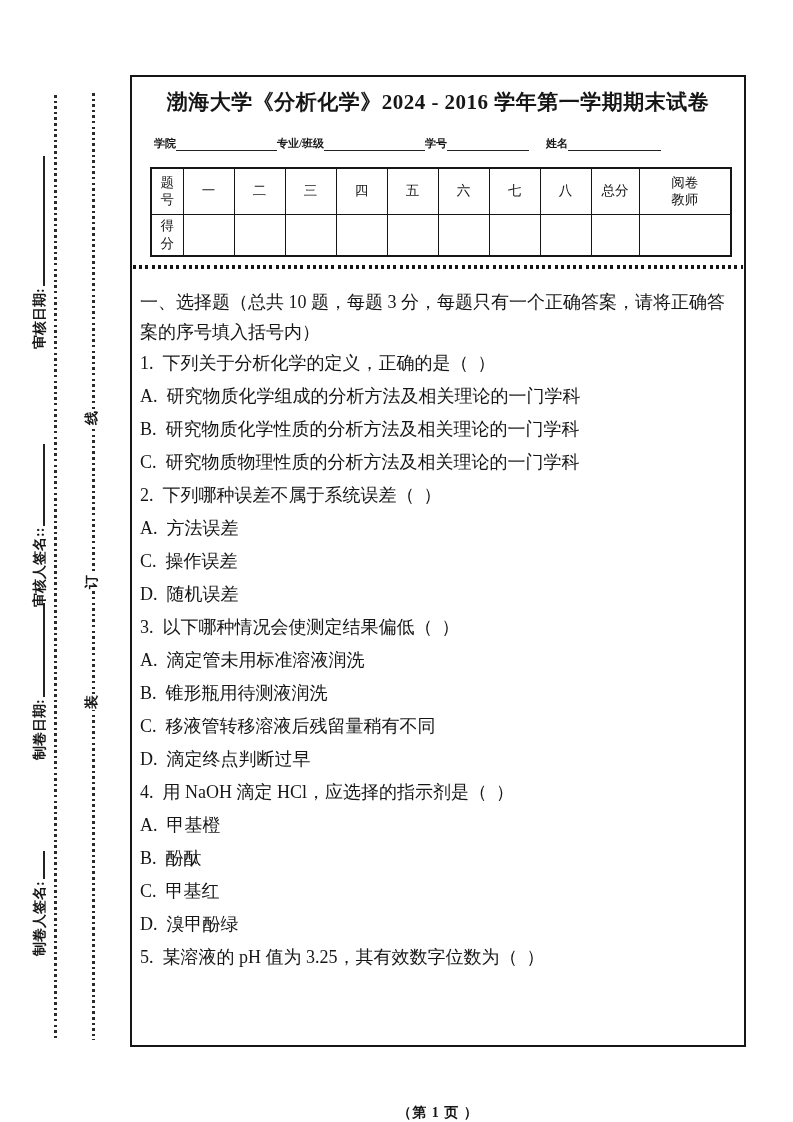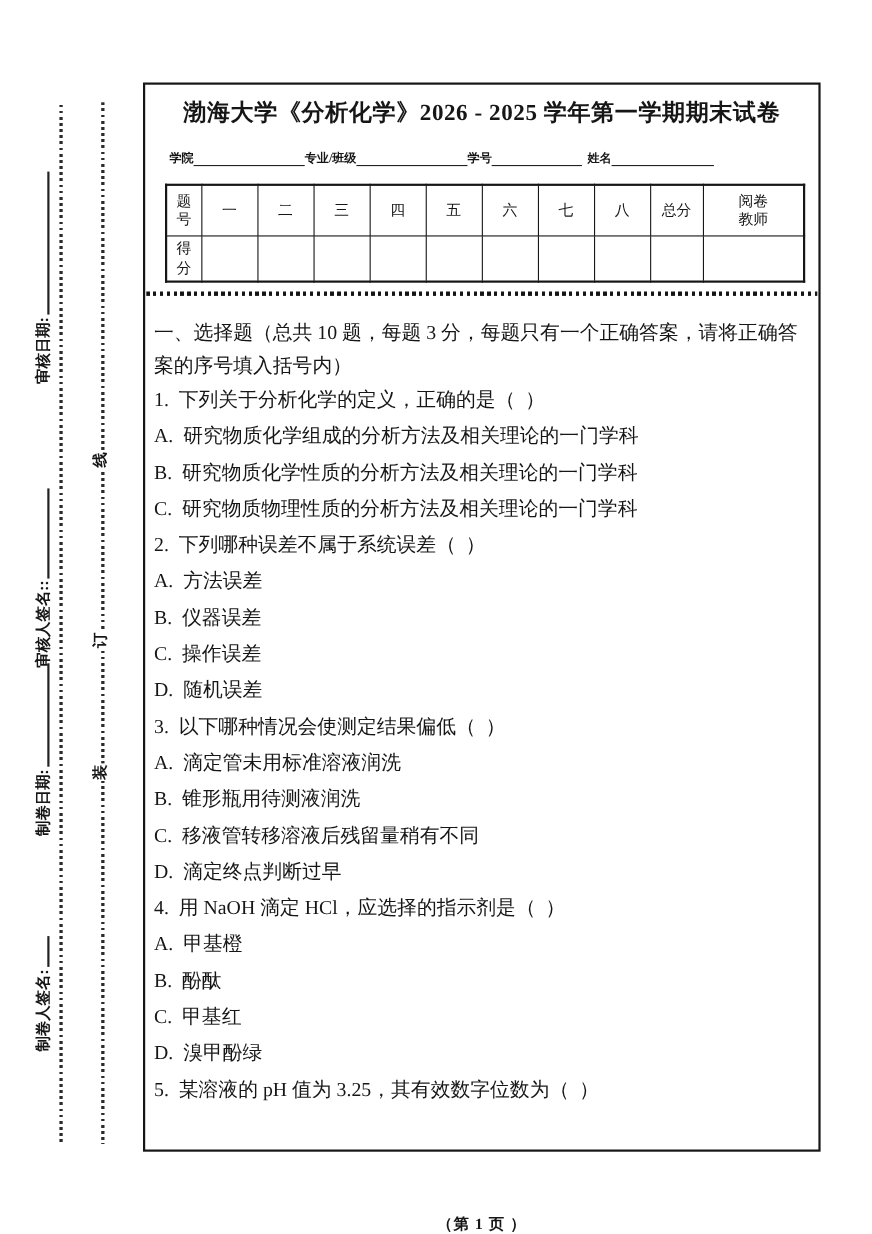--- a/index.html
+++ b/index.html
@@ -126,30 +126,30 @@
   <div class="m-group" style="left:30px; top:956px; width:118px;"><span>制卷人签名:</span><span class="m-blank" style="width:28px;"></span></div>
 
   <div class="dot-v" style="left:54px; top:95px; height:945px;"></div>
   <div class="dot-v" style="left:92px; top:93px; height:947px;"></div>
   <span class="bind-char" style="left:84px; top:407px;">线</span>
   <span class="bind-char" style="left:84px; top:571px;">订</span>
   <span class="bind-char" style="left:84px; top:691px;">装</span>
 
   <div class="sheet">
 
-    <div class="title">渤海大学《分析化学》2026 - 2025 学年第一学期期末试卷</div>
+    <div class="title">渤海大学《分析化学》2024 - 2016 学年第一学期期末试卷</div>
 
     <div class="fields">
       <span>学院</span>
         <span class="f-blank" style="width:101px;"></span>
       <span>专业/班级</span>
         <span class="f-blank" style="width:101px;"></span>
       <span>学号</span>
         <span class="f-blank" style="width:82px;"></span>
-      <span style="margin-left:5px;">姓名</span>
+      <span style="margin-left:17px;">姓名</span>
         <span class="f-blank" style="width:93px;"></span>
     </div>
 
     <table class="score">
       <colgroup>
         <col style="width:32px;">
           <col style="width:51px;">
           <col style="width:51px;">
           <col style="width:51px;">
           <col style="width:51px;">
@@ -198,21 +198,20 @@
     <div class="questions">
       <p class="sec-title">一、选择题（总共 10 题，每题 3 分，每题只有一个正确答案，请将正确答案的序号填入括号内）</p>
 
       <p class="qline">1.  下列关于分析化学的定义，正确的是（  ）</p>
       <p class="qline">A.  研究物质化学组成的分析方法及相关理论的一门学科</p>
       <p class="qline">B.  研究物质化学性质的分析方法及相关理论的一门学科</p>
       <p class="qline">C.  研究物质物理性质的分析方法及相关理论的一门学科</p>
 
       <p class="qline">2.  下列哪种误差不属于系统误差（  ）</p>
       <p class="qline">A.  方法误差</p>
-      <p class="qline">B.  仪器误差</p>
       <p class="qline">C.  操作误差</p>
       <p class="qline">D.  随机误差</p>
 
       <p class="qline">3.  以下哪种情况会使测定结果偏低（  ）</p>
       <p class="qline">A.  滴定管未用标准溶液润洗</p>
       <p class="qline">B.  锥形瓶用待测液润洗</p>
       <p class="qline">C.  移液管转移溶液后残留量稍有不同</p>
       <p class="qline">D.  滴定终点判断过早</p>
 
       <p class="qline">4.  用 NaOH 滴定 HCl，应选择的指示剂是（  ）</p>

